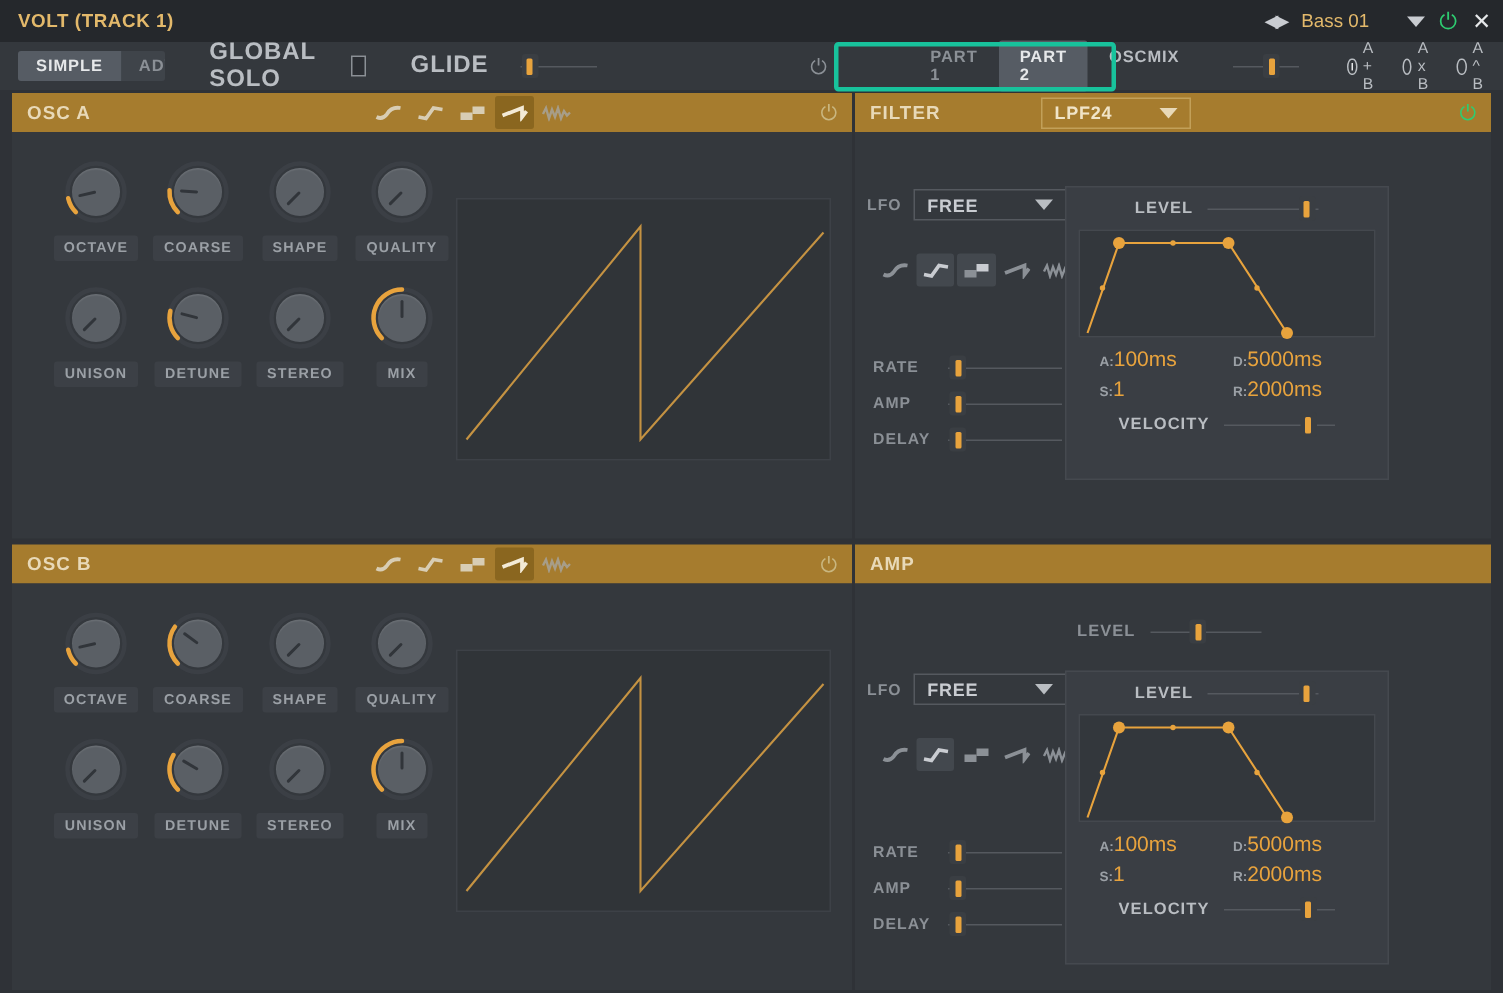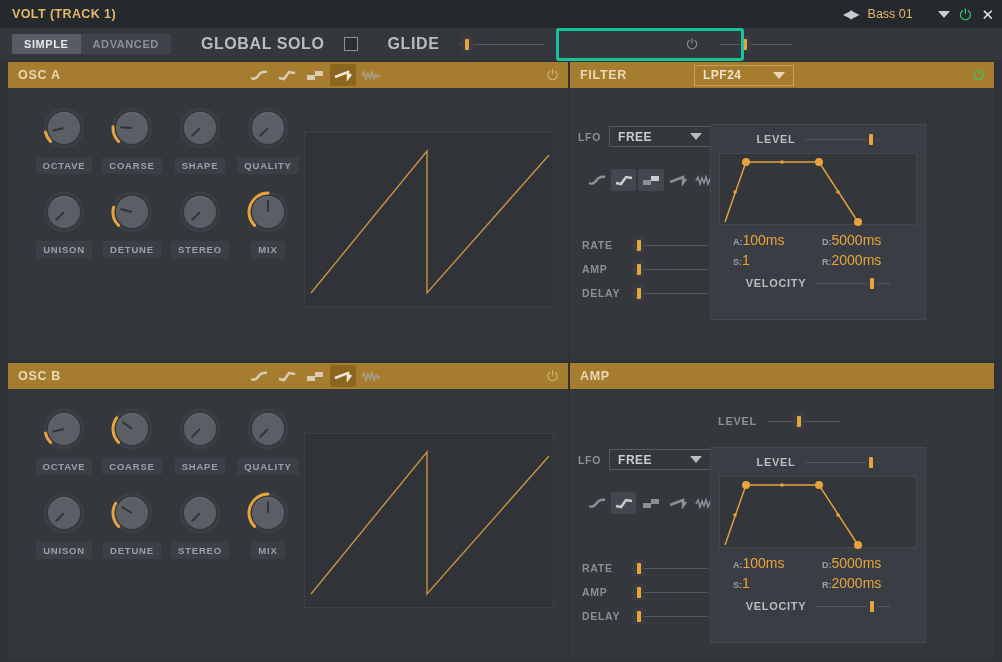--- a/index.html
+++ b/index.html
@@ -193,26 +193,45 @@
   </div>
   <span class="tb-label">GLOBAL SOLO</span>
   <div class="chkbox"></div>
   <span class="tb-label">GLIDE</span>
   <div class="slider" style="width:84px;margin-left:9px;">
     <div class="track"></div>
     <div class="knobh" id="glide-h" style="left: 1.2px;"></div>
   </div>
   <span class="pwr-gray" style="margin-left:130px;">⏻</span>
 
+  <div class="tabgrp" style="margin-left:43px;">
+    <div class="tab">PART 1</div>
+    <div class="tab active">PART 2</div>
+    <div class="tab plain">OSCMIX</div>
+  </div>
 
   <div class="slider" style="width:72px;margin-left:10px;">
     <div class="track"></div>
     <div class="knobh" id="oscmix-h" style="left: 20px;"></div>
   </div>
 
+  <div class="radio-grp" style="margin-left:20px;">
+    <div class="radio on">
+      <span class="dot"></span>
+      <span class="lbl">A + B</span>
+    </div>
+    <div class="radio">
+      <span class="dot"></span>
+      <span class="lbl">A x B</span>
+    </div>
+    <div class="radio">
+      <span class="dot"></span>
+      <span class="lbl">A ^ B</span>
+    </div>
+  </div>
 </div>
 
 <div class="annot" style="left:556px;top:28px;width:188px;height:33px;"></div>
 
 <div class="stage">
 
   <div class="panel" style="left:8px;top:2px;width:560px;height:297px;">
     <div class="phead">
       <span class="ptitle">OSC A</span>
       <div class="wavesel" style="margin-right:0;position:absolute;left:238px;">

